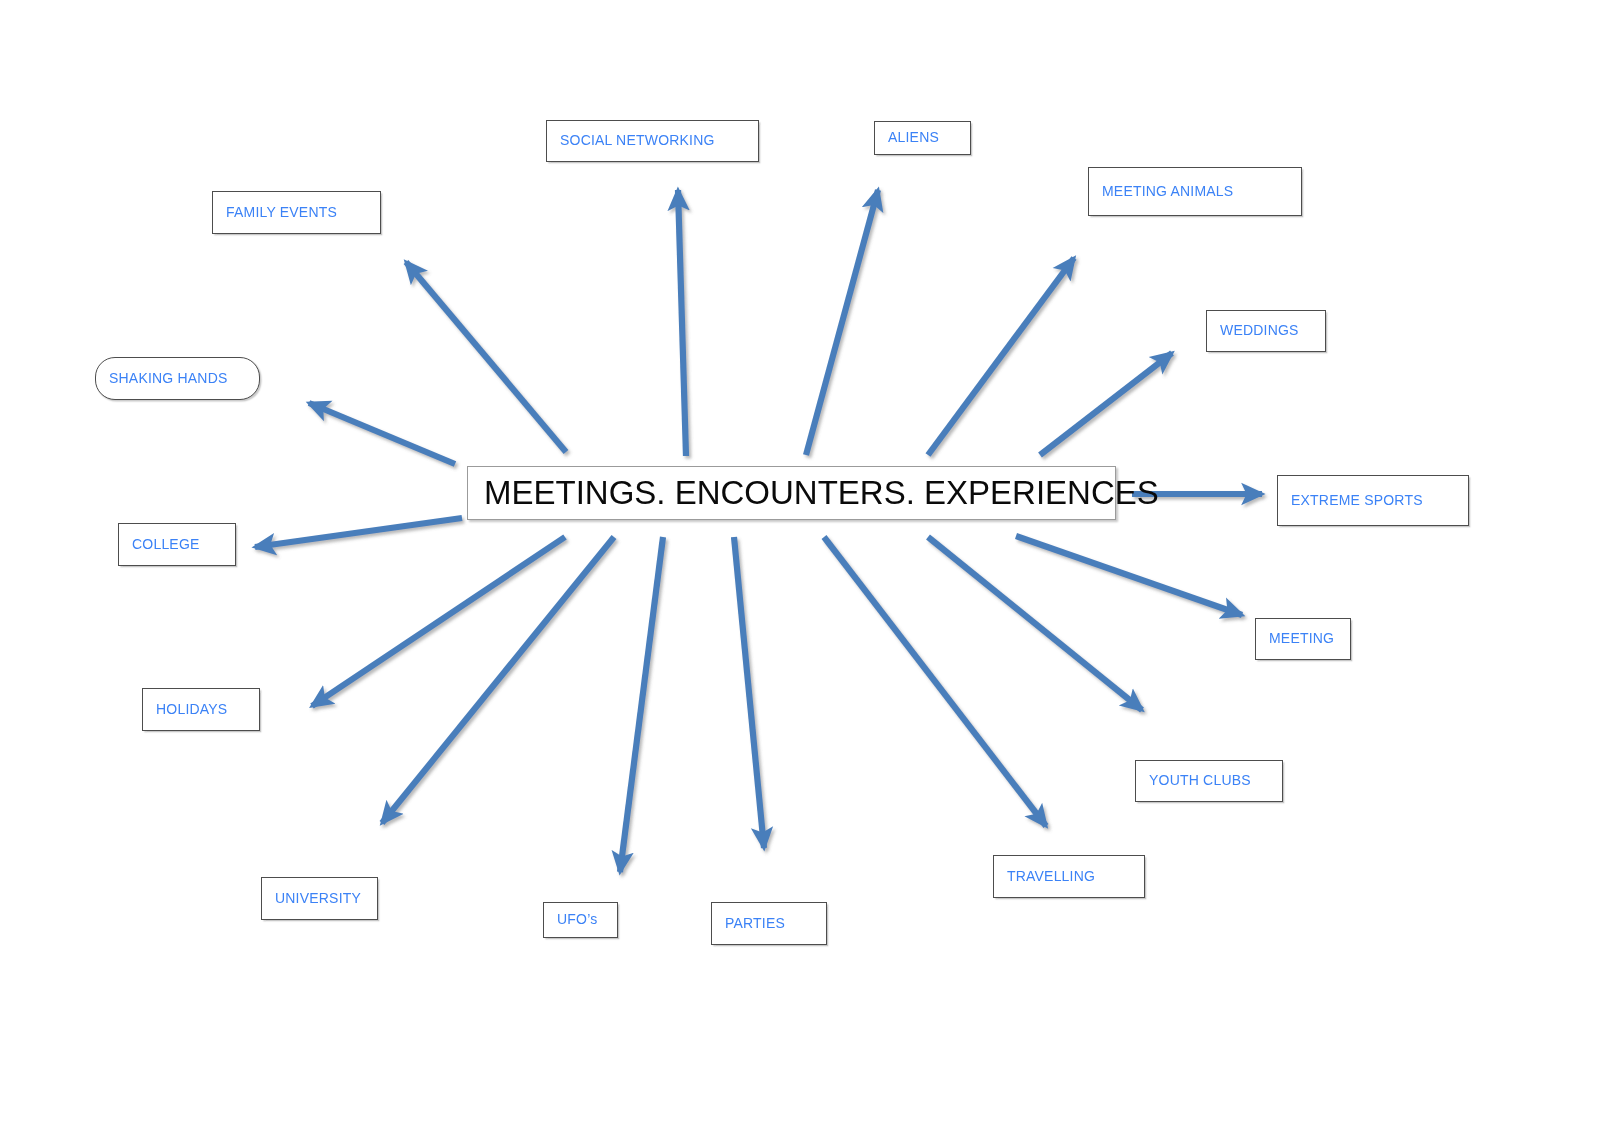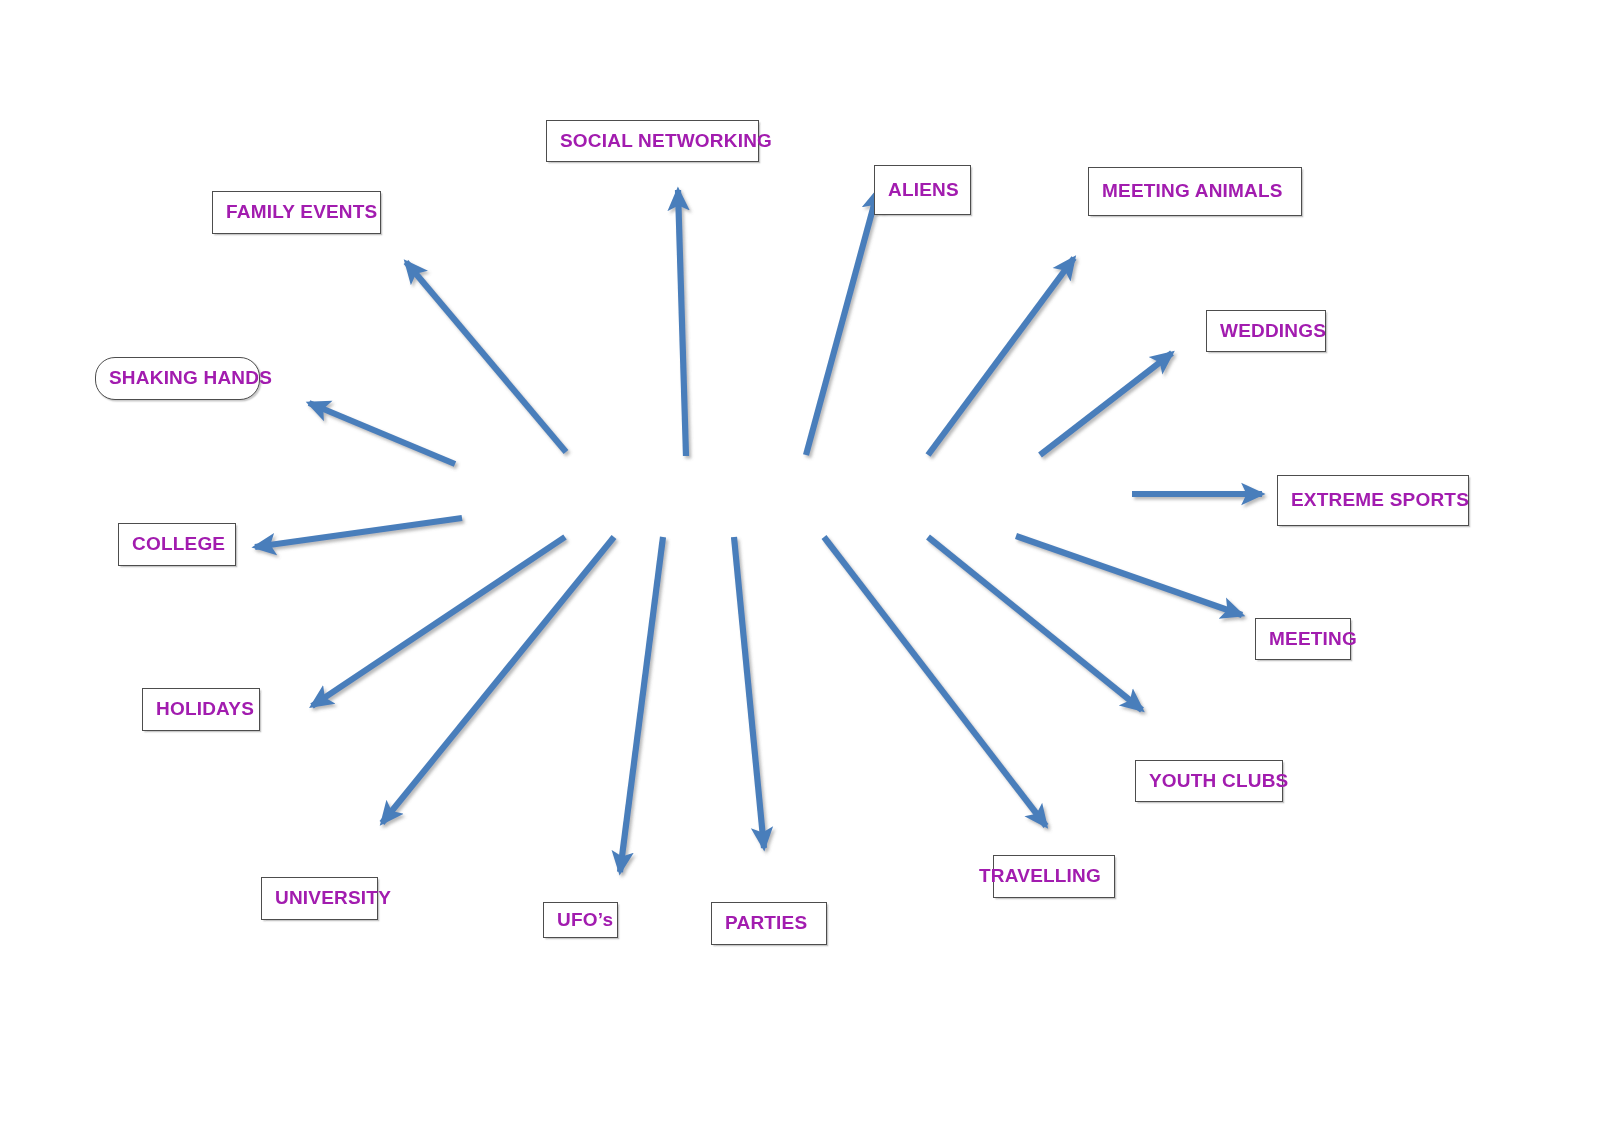--- a/index.html
+++ b/index.html
@@ -28,26 +28,25 @@
     background: #ffffff;
     border: 1px solid #4d4d4d;
     display: flex;
     align-items: center;
     box-shadow: 1.5px 1.5px 1.5px rgba(0,0,0,0.22);
   }
   .node-label {
     display: block;
     padding-left: 13px;
     padding-right: 13px;
-    font-size: 19px;
+    font-size: 14px;
     line-height: 1.1;
-    color: #a21caf;
+    color: #3b82f6;
     letter-spacing: 0.2px;
     white-space: nowrap;
-    font-weight: bold;
   }
   #center-box {
     position: absolute;
     left: 467px;
     top: 466px;
     width: 649px;
     height: 54px;
     box-sizing: border-box;
     background: #ffffff;
     border: 1px solid #9b9b9b;
@@ -95,39 +94,39 @@
         <line x1="462" y1="518" x2="255" y2="547"></line>
         <line x1="455" y1="464" x2="309" y2="403"></line>
         <line x1="566" y1="452" x2="406" y2="262"></line>
       </g>
   </svg>
 
   <div id="node-container">
       <div class="node-box" style="left: 546px; top: 120px; width: 213px; height: 42px;">
         <span class="node-label">SOCIAL NETWORKING</span>
       </div>
-      <div class="node-box" style="left: 874px; top: 121px; width: 97px; height: 50px; margin-top: 44px;">
+      <div class="node-box" style="left: 874px; top: 121px; width: 97px; height: 34px;">
         <span class="node-label">ALIENS</span>
       </div>
       <div class="node-box" style="left: 1088px; top: 167px; width: 214px; height: 49px;">
         <span class="node-label">MEETING ANIMALS</span>
       </div>
       <div class="node-box" style="left: 1206px; top: 310px; width: 120px; height: 42px;">
         <span class="node-label">WEDDINGS</span>
       </div>
       <div class="node-box" style="left: 1277px; top: 475px; width: 192px; height: 51px;">
         <span class="node-label">EXTREME SPORTS</span>
       </div>
       <div class="node-box" style="left: 1255px; top: 618px; width: 96px; height: 42px;">
         <span class="node-label">MEETING</span>
       </div>
       <div class="node-box" style="left: 1135px; top: 760px; width: 148px; height: 42px;">
         <span class="node-label">YOUTH CLUBS</span>
       </div>
-      <div class="node-box" style="left: 993px; top: 855px; width: 122px; height: 43px; justify-content: flex-end;">
+      <div class="node-box" style="left: 993px; top: 855px; width: 152px; height: 43px;">
         <span class="node-label">TRAVELLING</span>
       </div>
       <div class="node-box" style="left: 711px; top: 902px; width: 116px; height: 43px;">
         <span class="node-label">PARTIES</span>
       </div>
       <div class="node-box" style="left: 543px; top: 902px; width: 75px; height: 36px;">
         <span class="node-label">UFO’s</span>
       </div>
       <div class="node-box" style="left: 261px; top: 877px; width: 117px; height: 43px;">
         <span class="node-label">UNIVERSITY</span>
@@ -139,14 +138,17 @@
         <span class="node-label">COLLEGE</span>
       </div>
       <div class="node-box" style="left: 95px; top: 357px; width: 165px; height: 43px; border-radius: 20px;">
         <span class="node-label">SHAKING HANDS</span>
       </div>
       <div class="node-box" style="left: 212px; top: 191px; width: 169px; height: 43px;">
         <span class="node-label">FAMILY EVENTS</span>
       </div>
     </div>
 
+  <div id="center-box" style="left: 467px; top: 466px; width: 649px; height: 54px;">
+    <span id="center-label">MEETINGS. ENCOUNTERS. EXPERIENCES</span>
+  </div>
 
 </div>
 
 </body></html>

